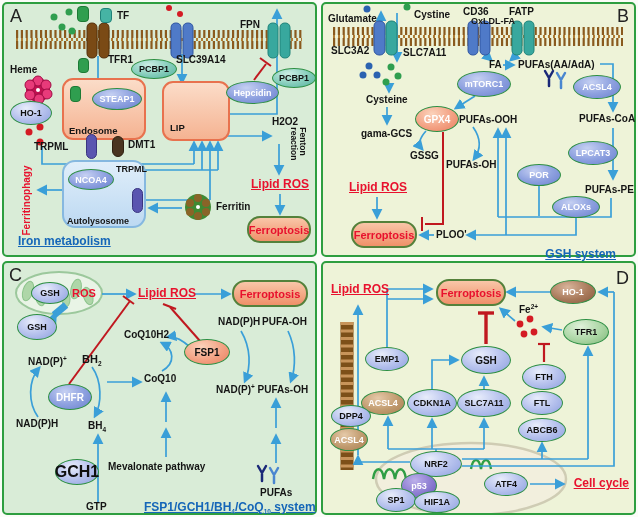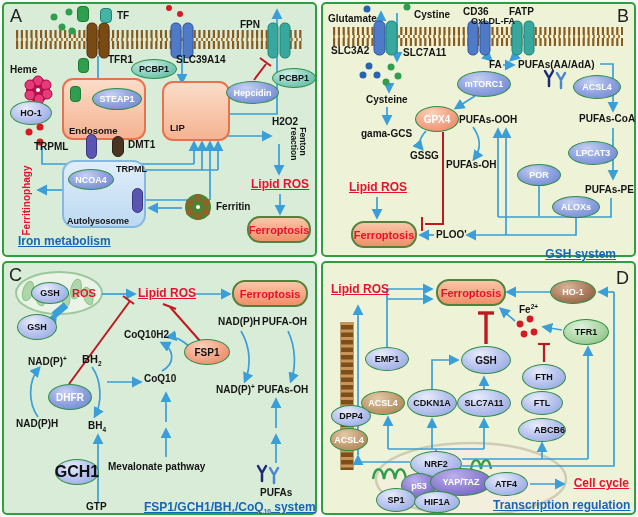--- a/index.html
+++ b/index.html
@@ -498,41 +498,37 @@
       </div>
     <div class="node" style="left:134px;top:126px;width:54px;height:28px;">
         <span>SLC7A11</span>
       </div>
     <div class="node" style="left:198px;top:128px;width:42px;height:24px;">
         <span>FTL</span>
       </div>
     <div class="node" style="left:8px;top:142px;width:40px;height:22px;">
         <span>DPP4</span>
       </div>
-    <div class="node" style="left:195px;top:155px;width:48px;height:24px;justify-content:flex-end;">
+    <div class="node" style="left:195px;top:155px;width:48px;height:24px;">
         <span>ABCB6</span>
       </div>
     <div class="node tan wt" style="left:7px;top:165px;width:38px;height:23px;">
         <span>ACSL4</span>
       </div>
     <div class="node" style="left:87px;top:188px;width:52px;height:26px;">
         <span>NRF2</span>
       </div>
     <div class="node purp wt" style="left:78px;top:210px;width:36px;height:25px;">
         <span>p53</span>
       </div>
-    <div class="node purp wt" style="left:107px;top:205px;width:62px;height:28px;">
-        <span>YAP/TAZ</span>
-      </div>
     <div class="node" style="left:161px;top:209px;width:44px;height:24px;">
         <span>ATF4</span>
       </div>
     <div class="node" style="left:53px;top:225px;width:40px;height:24px;">
         <span>SP1</span>
       </div>
     <div class="node" style="left:91px;top:228px;width:46px;height:22px;">
         <span>HIF1A</span>
       </div>
     <div class="lbl red big rt" style="left:244px;top:214px;width:62px;">Cell cycle</div>
-    <div class="lbl blue big rt" style="left:170px;top:236px;width:136px;">Transcription regulation</div>
   </div>
 
 </div>
 
 </body></html>

